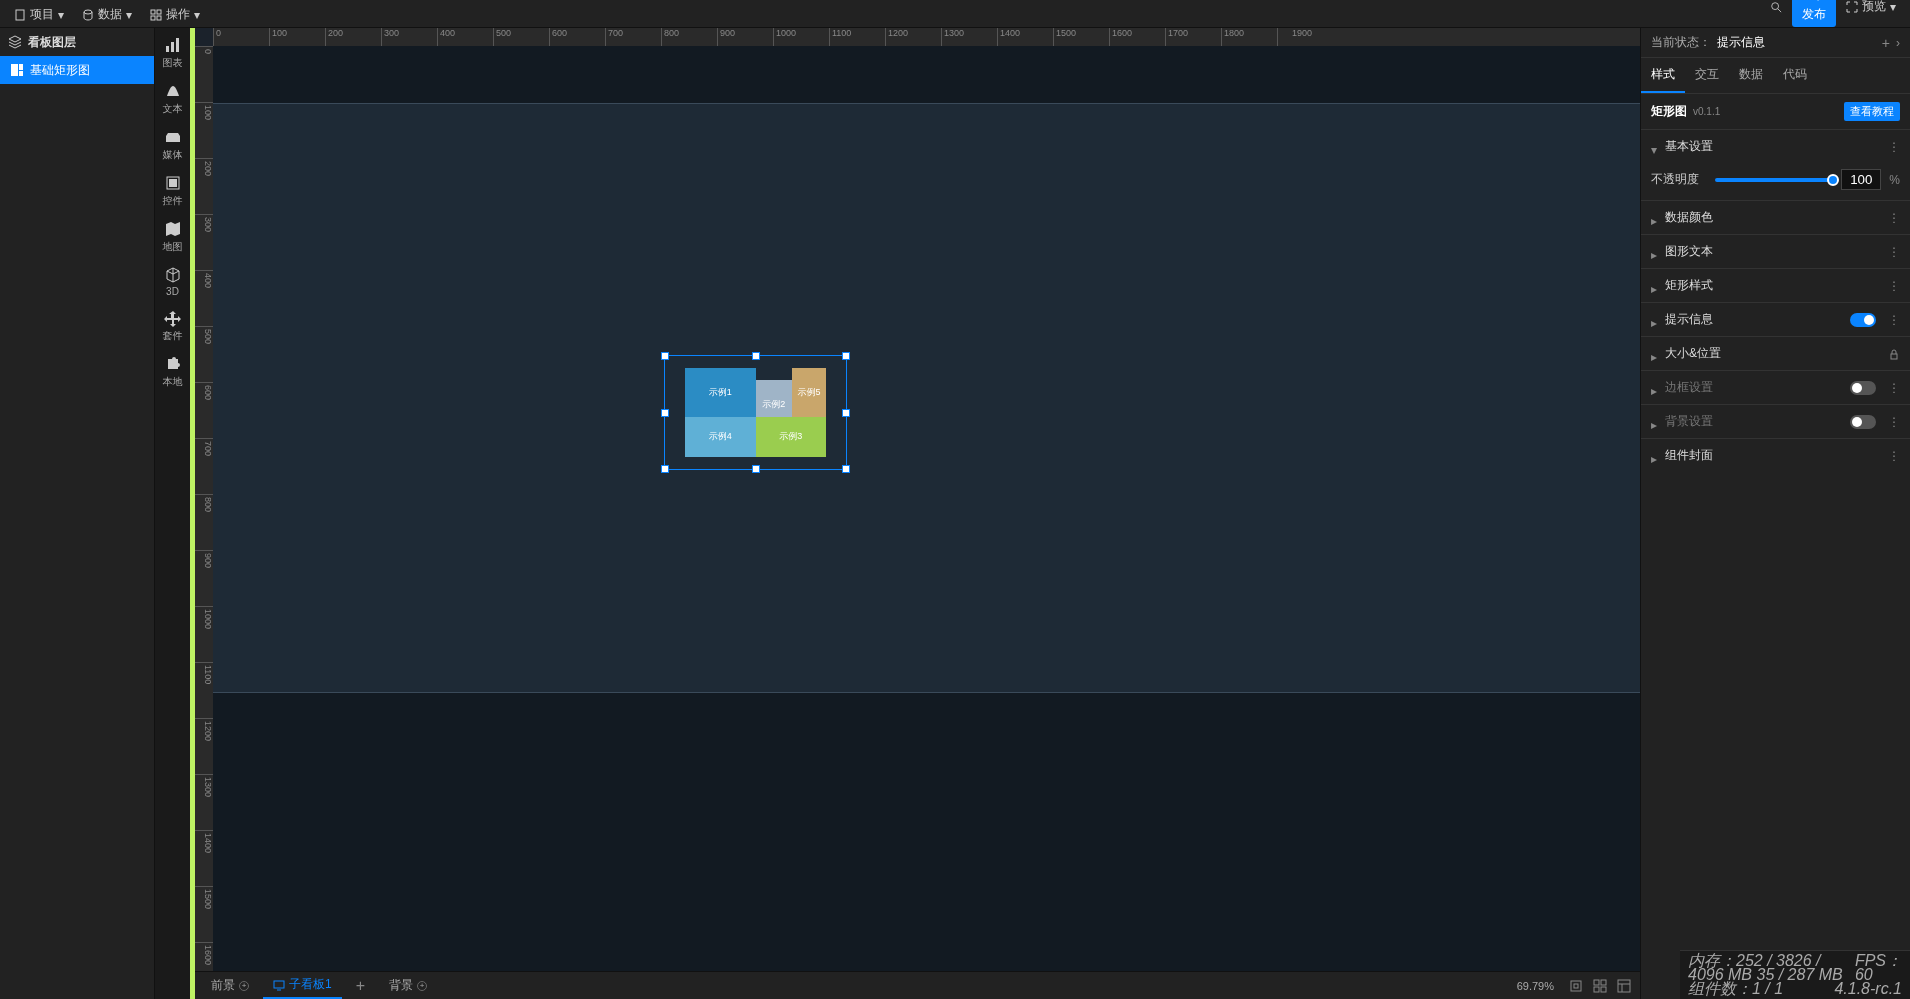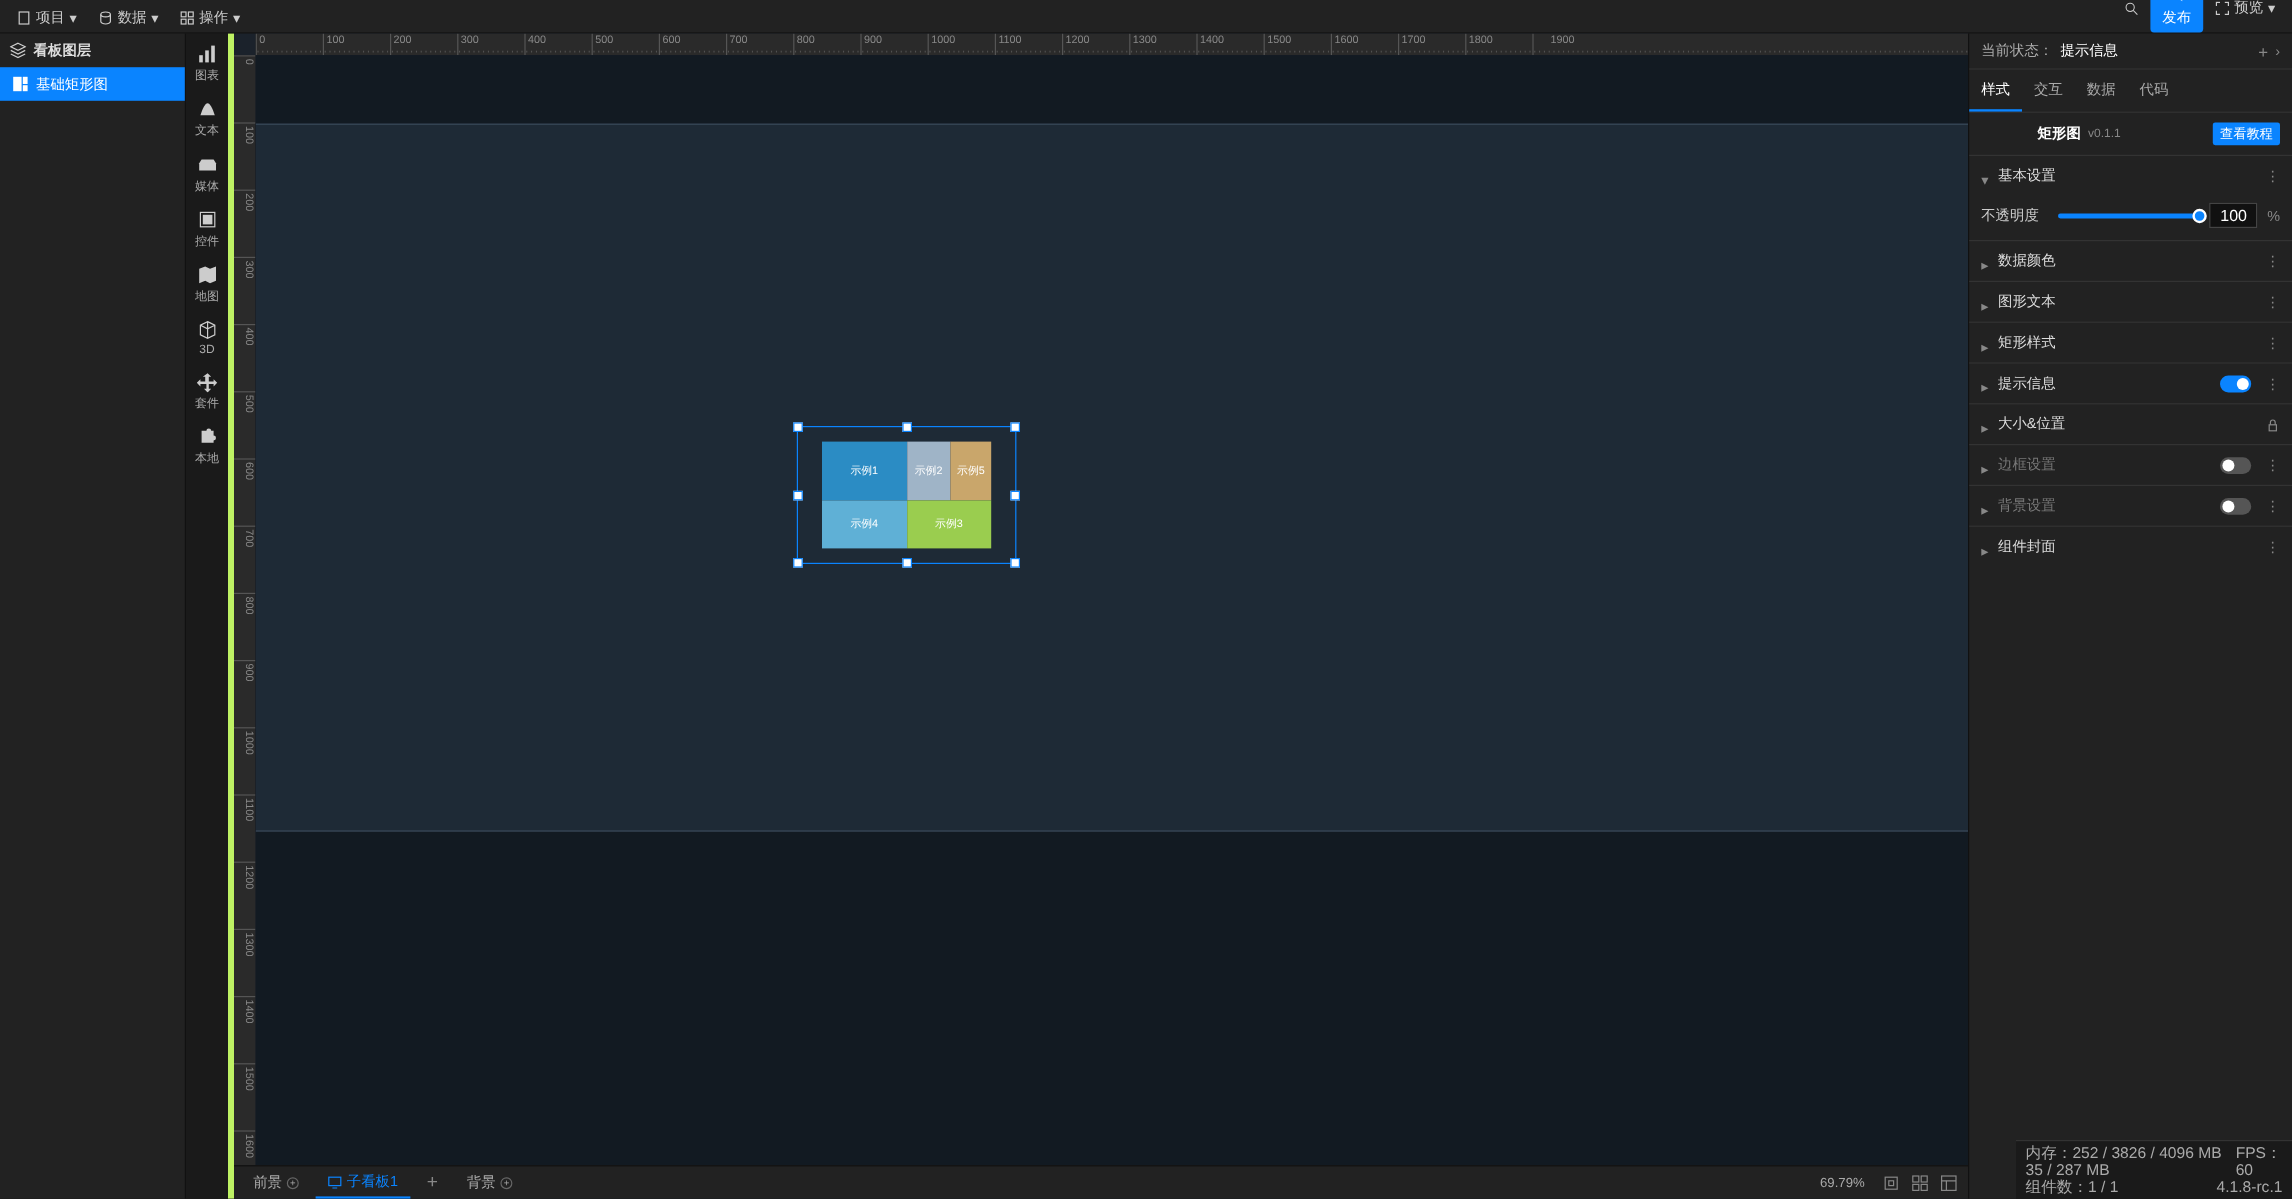--- a/index.html
+++ b/index.html
@@ -61,21 +61,21 @@
 .cb-ico { width:16px;height:16px;display:inline-flex;align-items:center;justify-content:center;color:#888;margin:0 2px;cursor:pointer;}
 
 
 .inspector { width: 270px; background: #222; border-left: 1px solid #111; display: flex; flex-direction: column; }
 .insp-state { height: 30px; display: flex; align-items: center; padding: 0 10px; gap: 6px; border-bottom: 1px solid #333; }
 .insp-state .lbl { color: #aaa; }
 .insp-state .val { color: #fff; flex:1; }
 .insp-tabs { display: flex; border-bottom: 1px solid #333; }
 .insp-tab { flex: none; padding: 8px 10px; cursor: pointer; color: #aaa; }
 .insp-tab.active { color: #fff; border-bottom: 2px solid #0a84ff; }
-.insp-title-row { display: flex; align-items: center; padding: 8px 10px; gap: 6px; margin-left: 47px; }
+.insp-title-row { display: flex; align-items: center; padding: 8px 10px; gap: 6px; }
 .insp-title { color: #fff; font-weight: bold; }
 .insp-ver { color: #888; font-size: 10px; }
 .badge-link { background: #0a84ff; color: #fff; padding: 2px 6px; border-radius: 2px; font-size: 11px; cursor: pointer; margin-left:auto;}
 .section { border-top: 1px solid #333; }
 .sec-head { display: flex; align-items: center; padding: 8px 10px; cursor: pointer; gap: 6px; }
 .sec-head .caret { width: 8px; height: 8px; display: inline-block; }
 .sec-head .caret.open::before { content: "▾"; color: #888; }
 .sec-head .caret.closed::before { content: "▸"; color: #888; }
 .sec-head .title { flex: 1; color: #ddd; }
 .sec-head .dots { color: #888; cursor: pointer; }
@@ -86,21 +86,21 @@
 .slider .knob { position:absolute; right:-6px; top:-4px; width:12px;height:12px;border-radius:50%;background:#0a84ff;border:2px solid #fff; }
 .num-input { width:40px; background:#111; border:1px solid #444; color:#fff; text-align:center; padding:2px 0; }
 .unit { color:#888; }
 .toggle { width:26px;height:14px;background:#555;border-radius:7px;position:relative;cursor:pointer; }
 .toggle.on { background:#0a84ff; }
 .toggle .dot { position:absolute;width:10px;height:10px;background:#fff;border-radius:50%;top:2px;left:2px; }
 .toggle.on .dot { left:14px; }
 .lock-ico { color:#888; }
 
 
-.statusbar { position: fixed; right: 0; bottom: 0; width: 230px; background: #1a1a1a; color: #aaa; font-size: 13px; padding: 3px 8px; line-height: 14px; border-top:1px solid #333;}
+.statusbar { position: fixed; right: 0; bottom: 0; width: 230px; background: #1a1a1a; color: #aaa; font-size: 16px; padding: 3px 8px; line-height: 14px; border-top:1px solid #333;font-style:italic;}
 .statusbar .row { display:flex; justify-content:space-between; }
 
 svg { display:block; }
 </style>
 </head>
 <body>
 
 <div class="topbar">
   <div class="topbar-left">
     <div class="top-item">
@@ -301,21 +301,21 @@
         <div class="tick" style="top: 896px;">1600</div>
       </div>
     <div class="canvas-inner">
       <div class="dots-area dots-top"></div>
       <div class="artboard"></div>
       <div class="dots-area dots-bot"></div>
 
       <div class="sel-box" style="left:451px; top:309px; width:183px; height:115px;">
         <div class="treemap">
           <div class="tm-cell" style="left:0;top:0;width:50%;height:55%;background:#2b8cc4;">示例1</div>
-          <div class="tm-cell" style="left:50%;top:0;width:26%;height:55%;background:#9fb4c7;">示例2</div>
+          <div class="tm-cell" style="left:50%;top:12px;width:26%;height:55%;background:#9fb4c7;">示例2</div>
           <div class="tm-cell" style="left:76%;top:0;width:24%;height:55%;background:#c9a66b;">示例5</div>
           <div class="tm-cell" style="left:0;top:55%;width:50%;height:45%;background:#5fb0d6;">示例4</div>
           <div class="tm-cell" style="left:50%;top:55%;width:50%;height:45%;background:#9acd4f;">示例3</div>
         </div>
         <div class="handle tl"></div>
         <div class="handle tm"></div>
         <div class="handle tr"></div>
         <div class="handle ml"></div>
         <div class="handle mr"></div>
         <div class="handle bl"></div>

